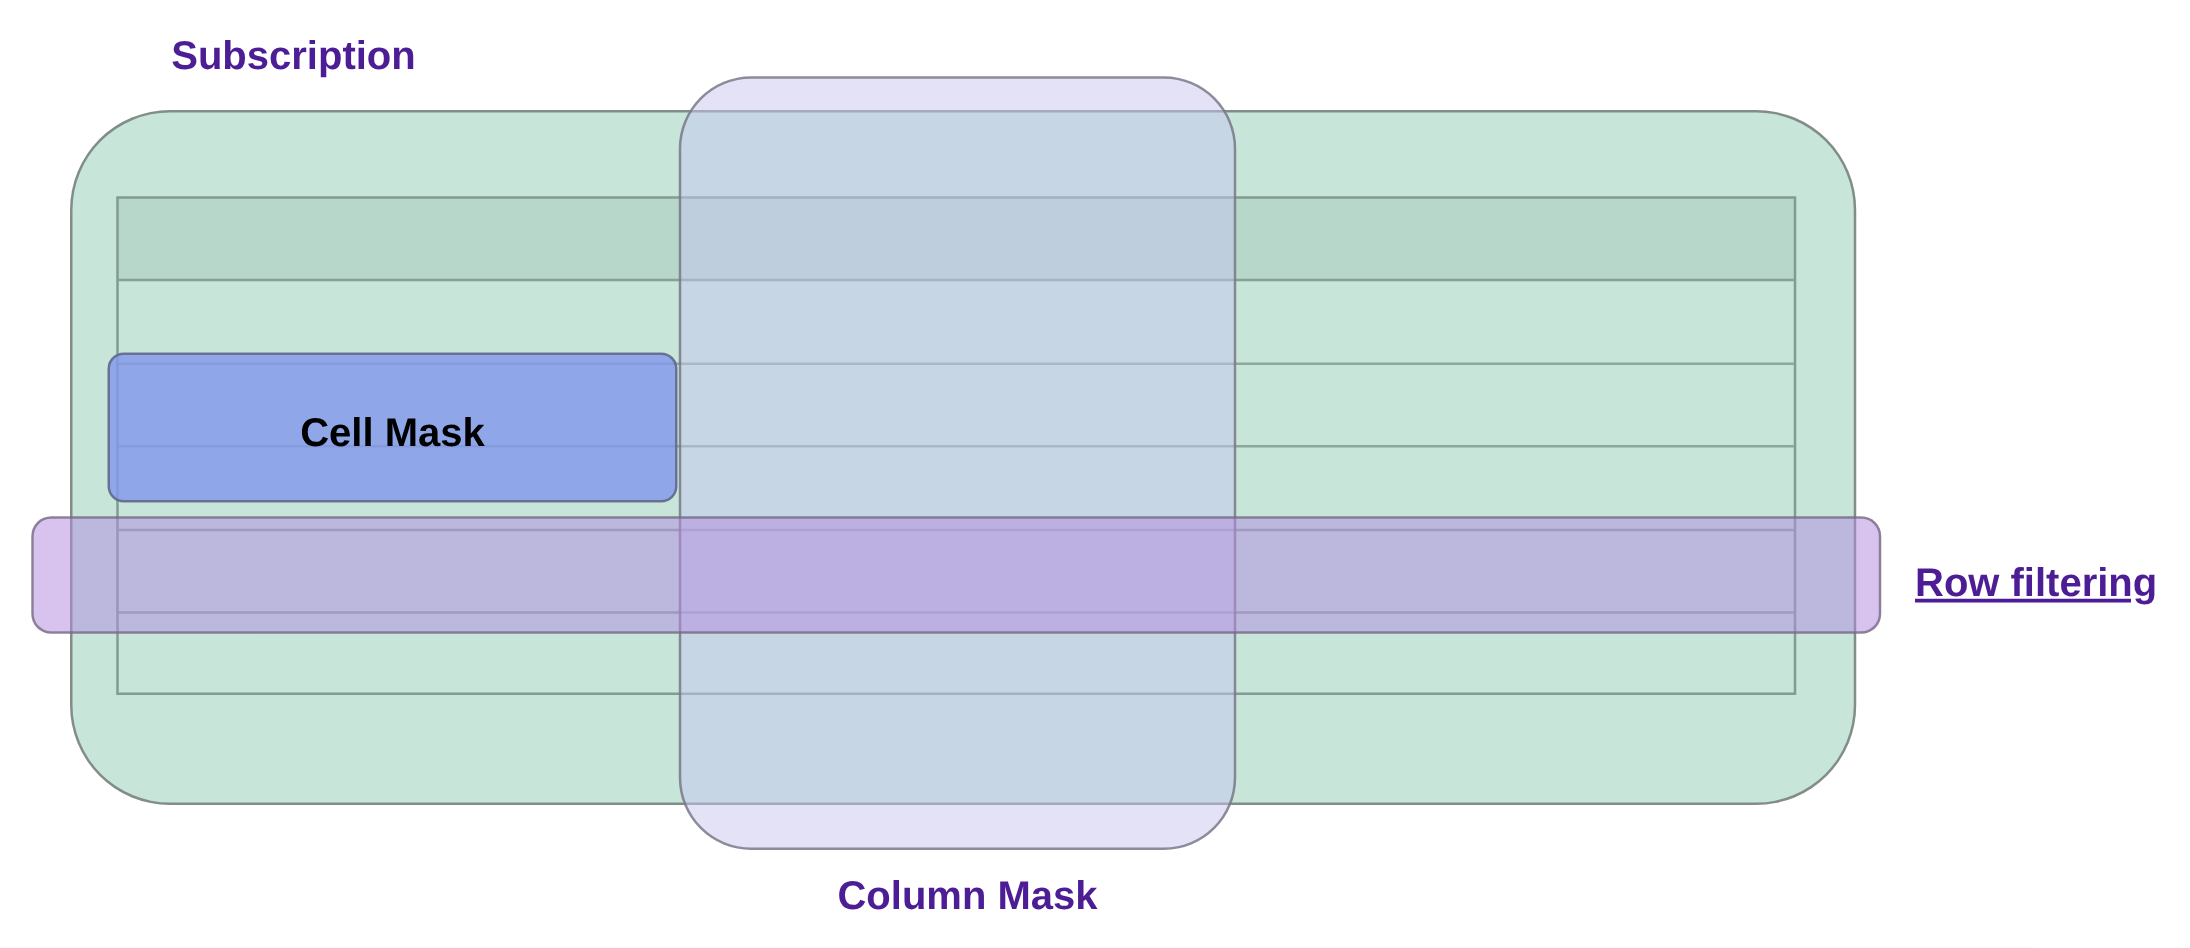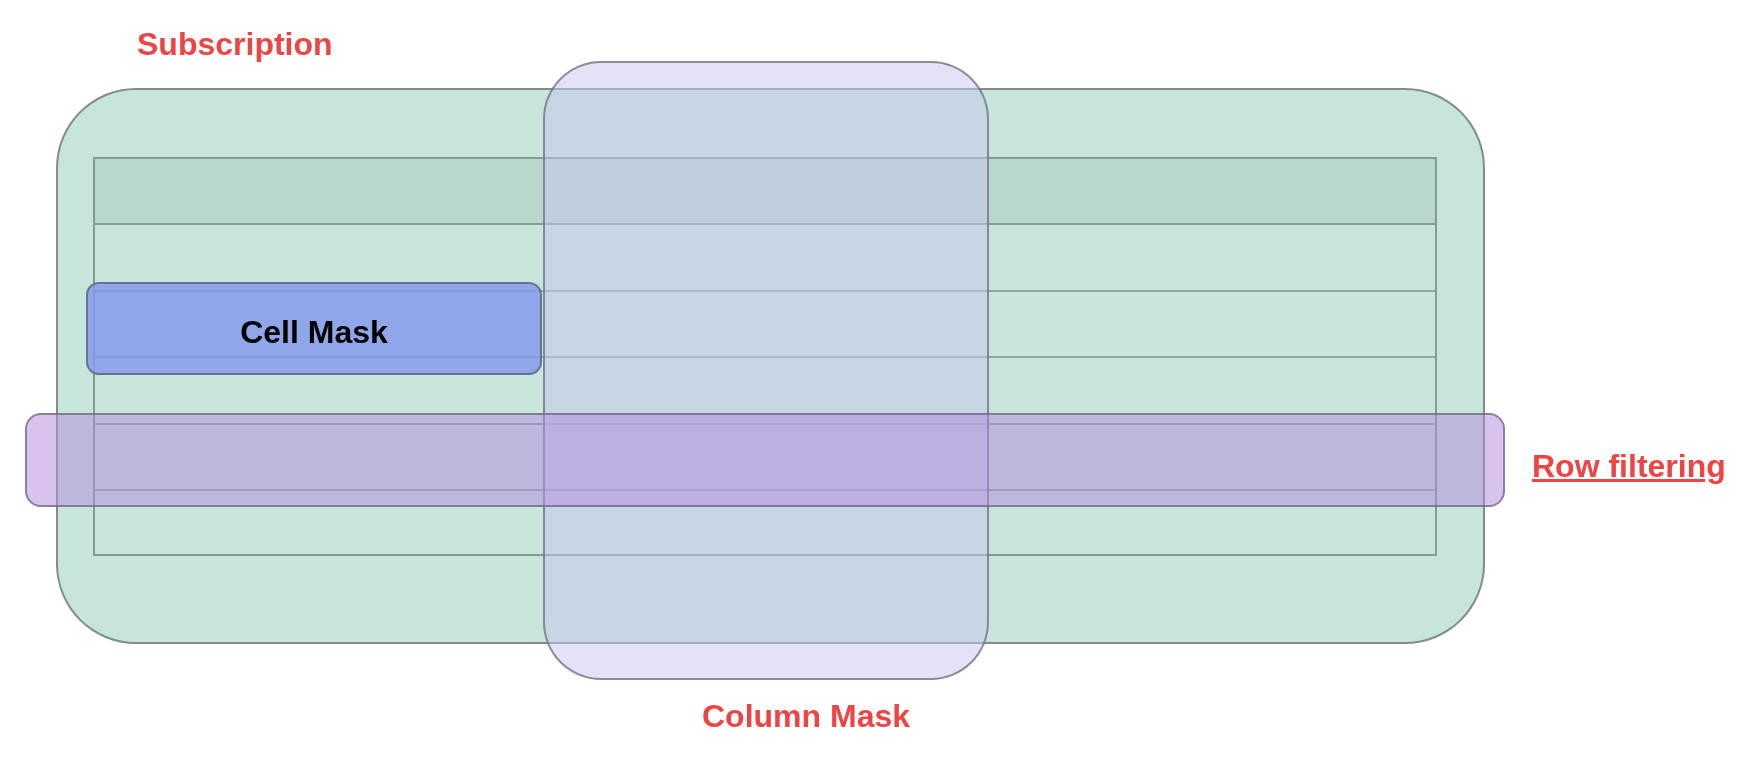--- a/index.html
+++ b/index.html
@@ -64,39 +64,39 @@
     left: 25px; top: 413px;
     width: 1480px; height: 94px;
     background: rgba(178,140,222,0.52);
     border: 2px solid rgba(110,100,122,0.70);
     border-radius: 16px;
   }
 
   
   .cell-mask {
     left: 86px; top: 282px;
-    width: 456px; height: 93px;
+    width: 456px; height: 120px;
     background: rgba(130,153,235,0.82);
     border: 2px solid rgba(95,100,128,0.80);
     border-radius: 13px;
     display: flex;
     align-items: center;
     justify-content: center;
   }
 
   .label {
     position: absolute;
-    color: #ef4444;
+    color: #4c1d95;
     font-weight: bold;
     font-size: 32px;
     line-height: 36px;
     white-space: nowrap;
   }
   .label-subscription { left: 137px; top: 26px; }
-  .label-column-mask  { left: 806px; top: 698px; transform: translateX(-50%); }
+  .label-column-mask  { left: 774px; top: 698px; transform: translateX(-50%); }
   .label-row-filter   { left: 1532px; top: 448px; text-decoration: underline; }
   .label-cell-mask {
     position: static;
     transform: translateY(4px);
     font-size: 32px;
     font-weight: bold;
     color: #000000;
   }
 </style>
 </head>

